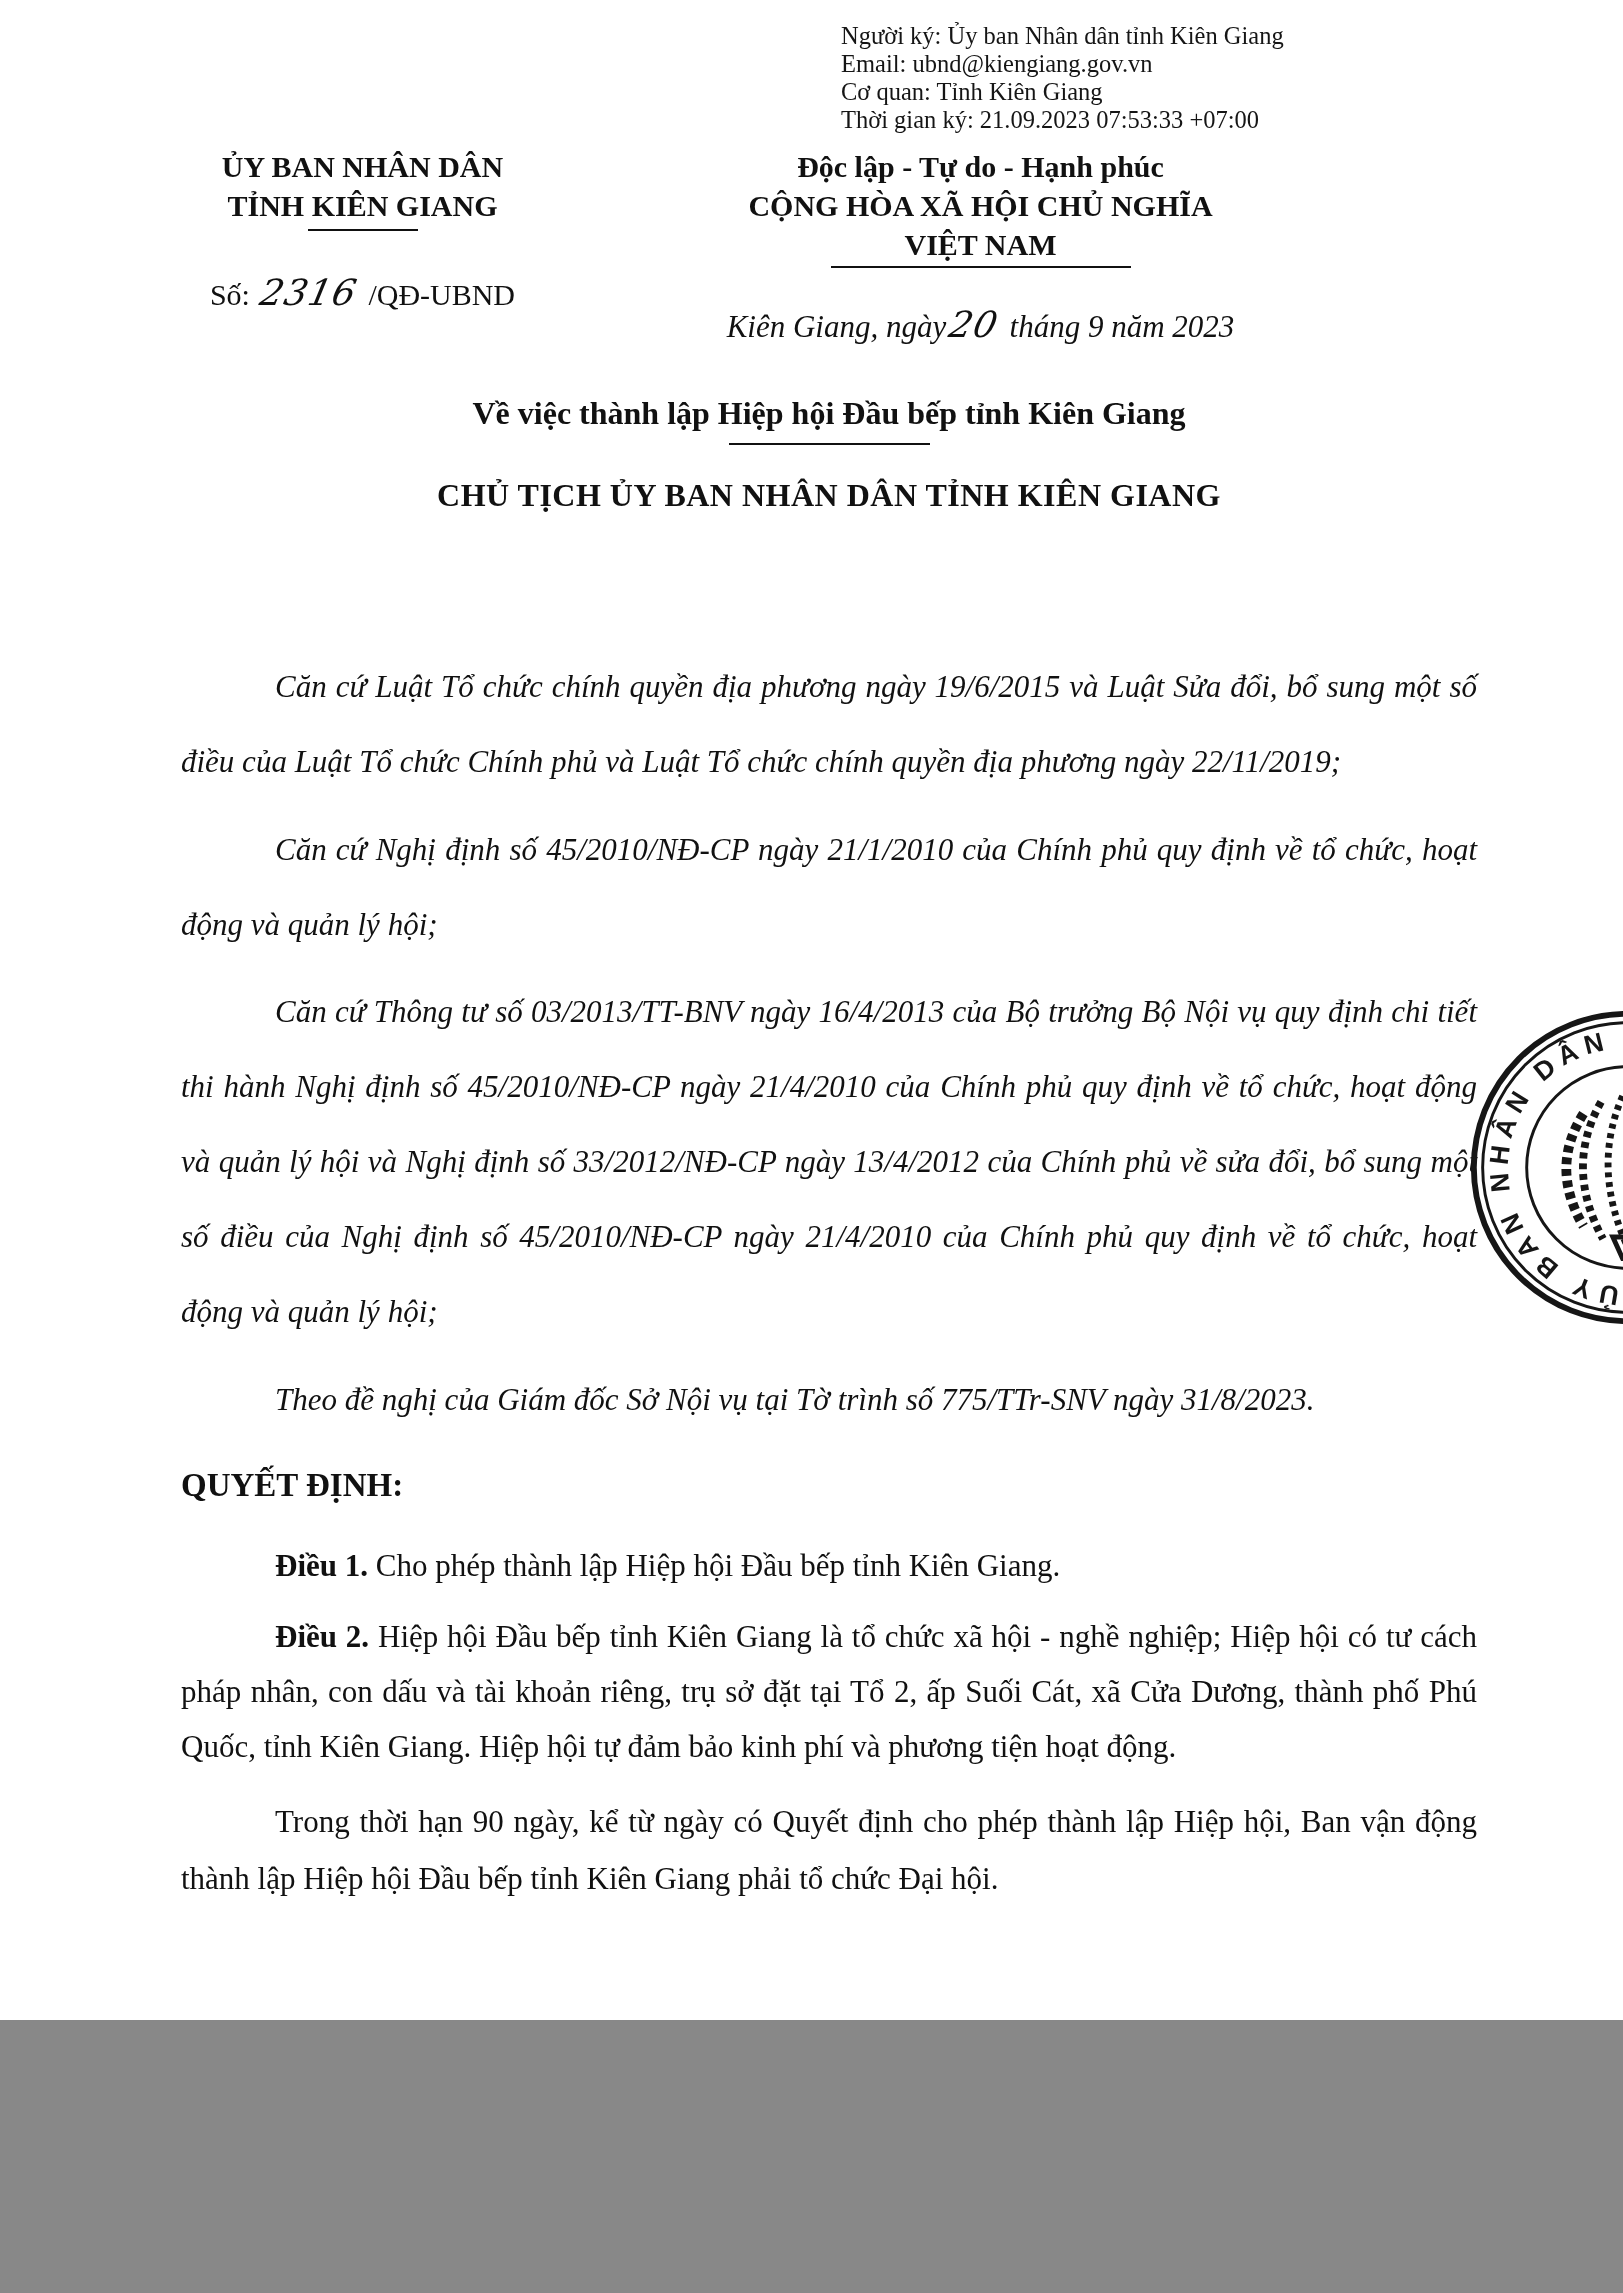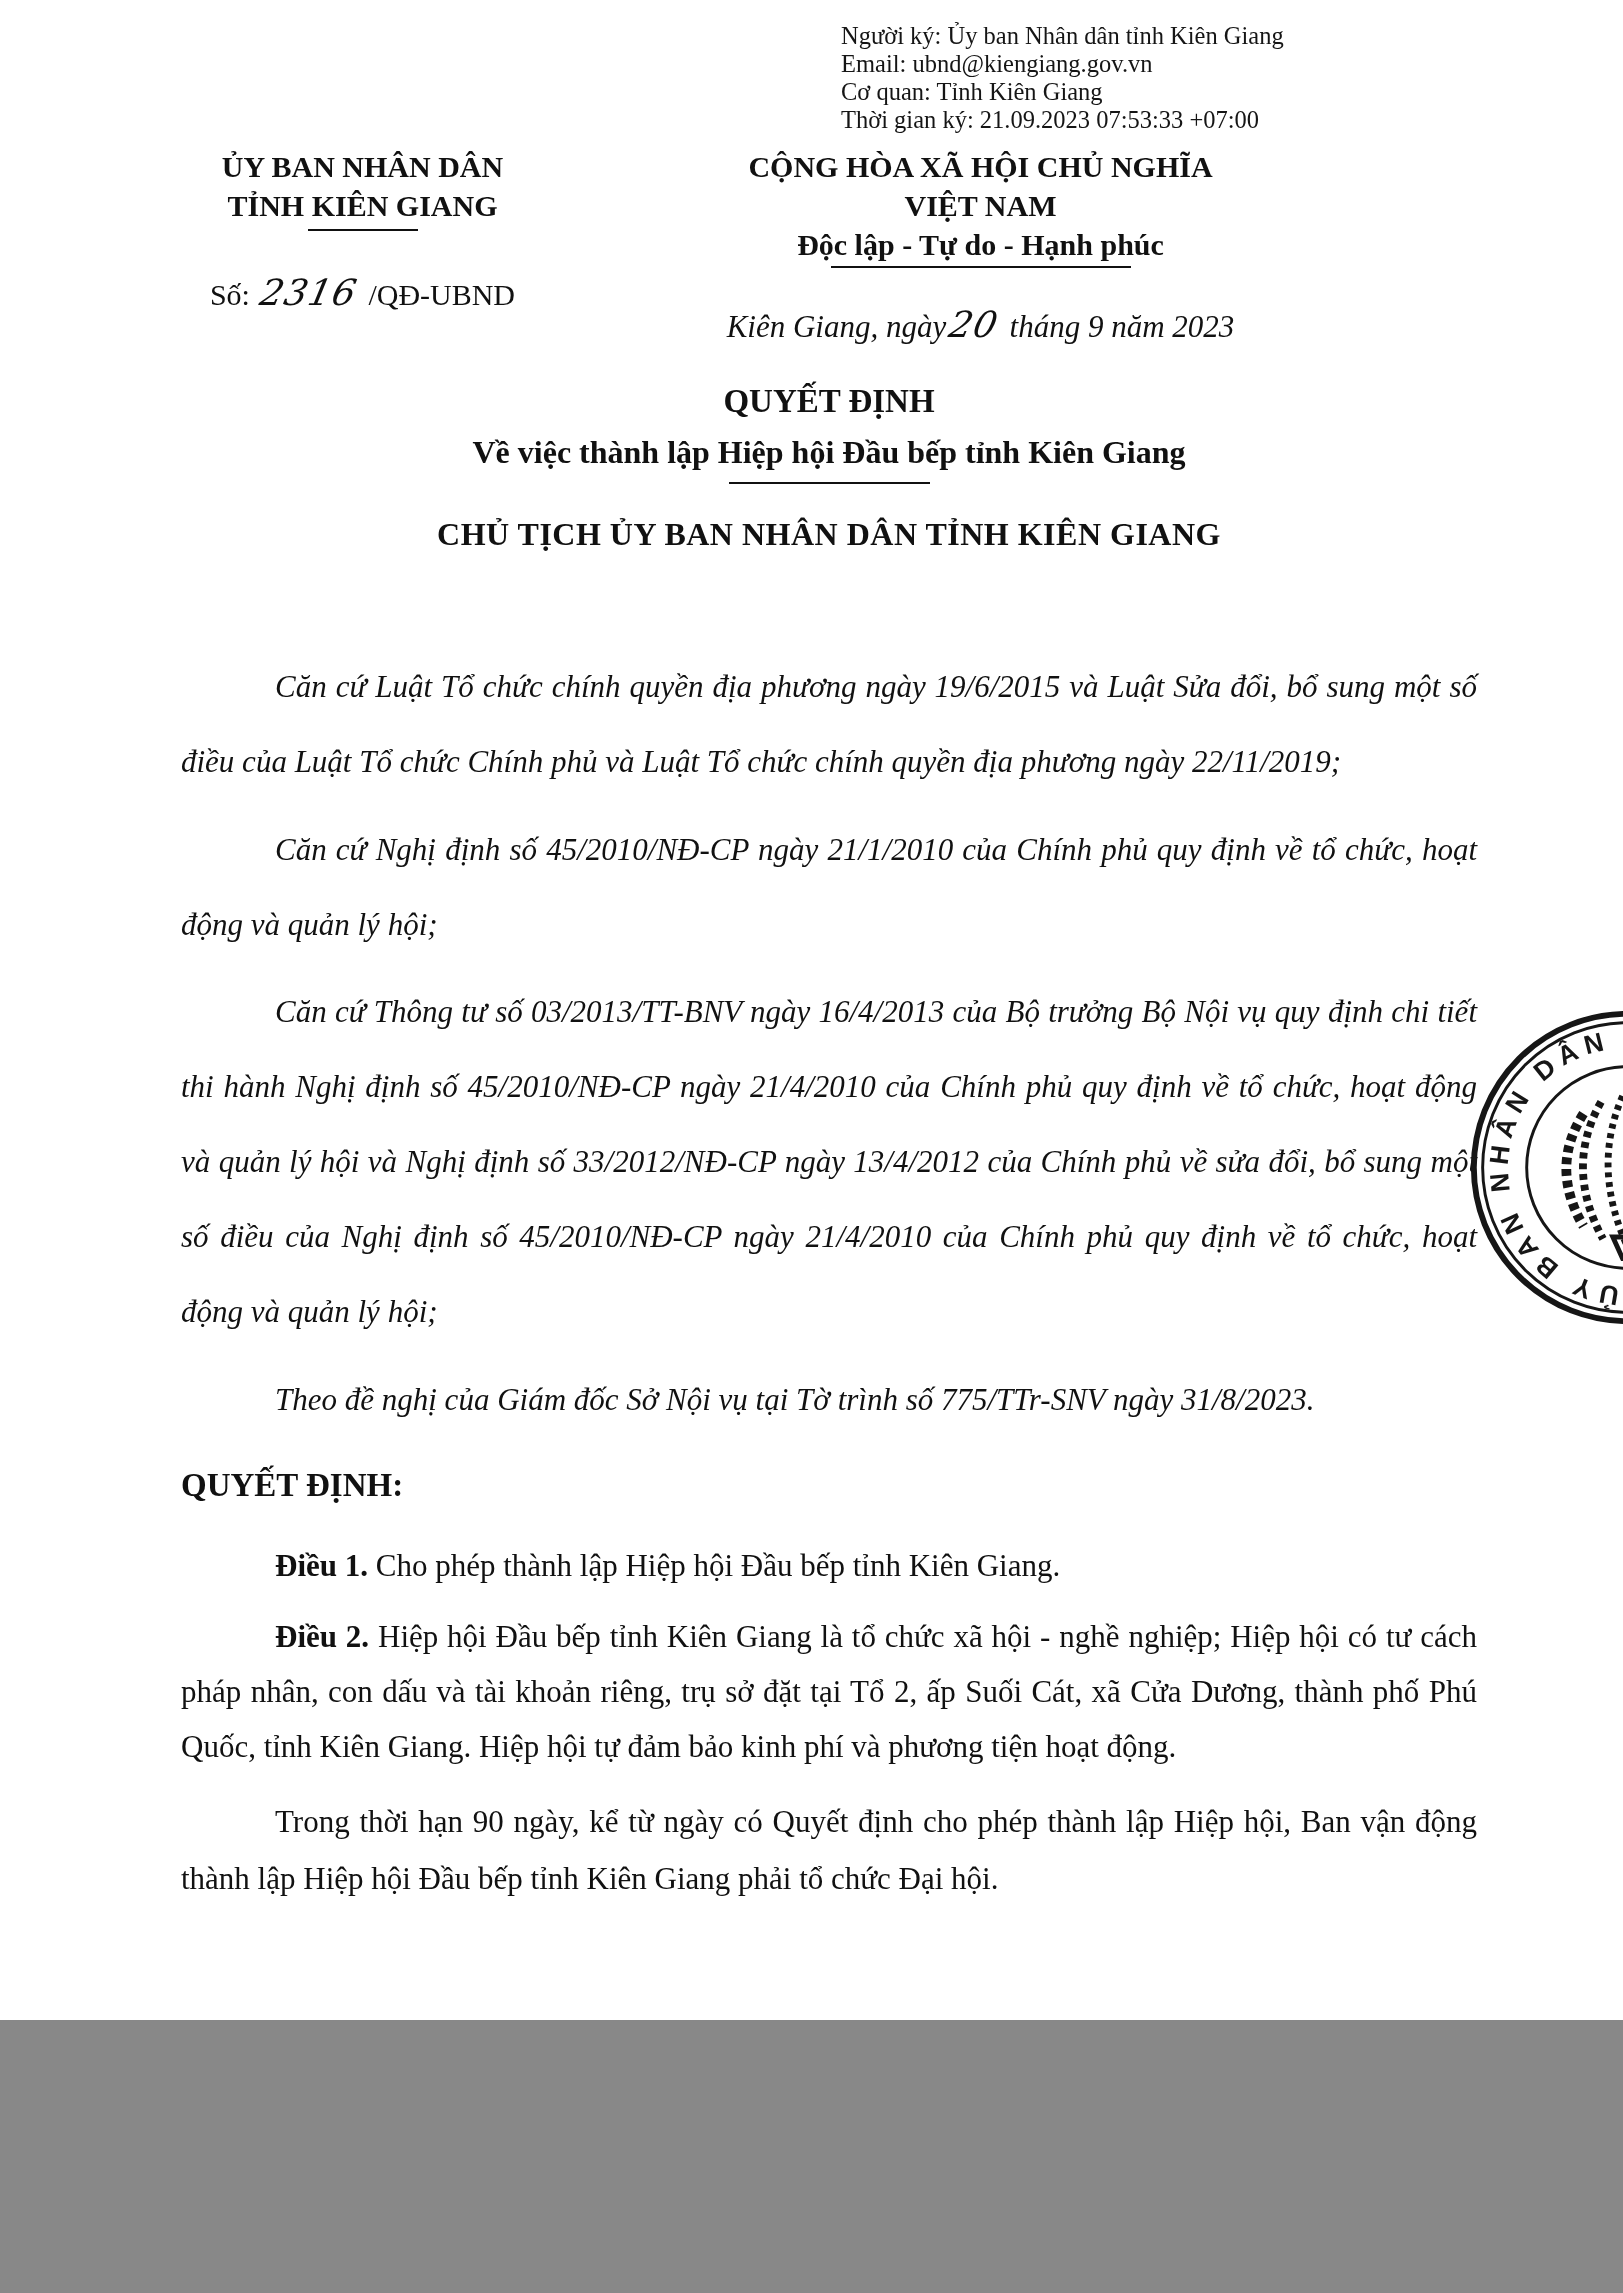--- a/index.html
+++ b/index.html
@@ -87,31 +87,30 @@
     <div class="hdr-bold">TỈNH KIÊN GIANG</div>
     <div class="hdr-rule rule-left"></div>
     <div class="num-line">
       <span>Số:</span>
       <span class="hw">2316</span>
       <span>/QĐ-UBND</span>
     </div>
   </div>
 
   <div class="col-right">
+    <div class="hdr-bold">Độc lập - Tự do - Hạnh phúc</div>
     <div class="hdr-bold">CỘNG HÒA XÃ HỘI CHỦ NGHĨA VIỆT NAM</div>
-    <div class="hdr-bold">Độc lập - Tự do - Hạnh phúc</div>
     <div class="hdr-rule rule-right"></div>
     <div class="date-line">
       <span>Kiên Giang, ngày</span><span class="hw">20</span>
       <span>tháng 9 năm 2023</span>
     </div>
   </div>
 
   <div class="title-block">
-    <div class="doc-type">QUYẾT ĐỊNH</div>
     <div class="doc-subject">Về việc thành lập Hiệp hội Đầu bếp tỉnh Kiên Giang</div>
     <div class="rule-title"></div>
     <div class="authority">CHỦ TỊCH ỦY BAN NHÂN DÂN TỈNH KIÊN GIANG</div>
   </div>
 
   <div class="body-flow">
     <p class="preamble-p">Căn cứ Luật Tổ chức chính quyền địa phương ngày 19/6/2015 và Luật Sửa đổi, bổ sung một số điều của Luật Tổ chức Chính phủ và Luật Tổ chức chính quyền địa phương ngày 22/11/2019;</p>
     <p class="preamble-p">Căn cứ Nghị định số 45/2010/NĐ-CP ngày 21/1/2010 của Chính phủ quy định về tổ chức, hoạt động và quản lý hội;</p>
     <p class="preamble-p">Căn cứ Thông tư số 03/2013/TT-BNV ngày 16/4/2013 của Bộ trưởng Bộ Nội vụ quy định chi tiết thi hành Nghị định số 45/2010/NĐ-CP ngày 21/4/2010 của Chính phủ quy định về tổ chức, hoạt động và quản lý hội và Nghị định số 33/2012/NĐ-CP ngày 13/4/2012 của Chính phủ về sửa đổi, bổ sung một số điều của Nghị định số 45/2010/NĐ-CP ngày 21/4/2010 của Chính phủ quy định về tổ chức, hoạt động và quản lý hội;</p>
     <p class="preamble-p">Theo đề nghị của Giám đốc Sở Nội vụ tại Tờ trình số 775/TTr-SNV ngày 31/8/2023.</p>

